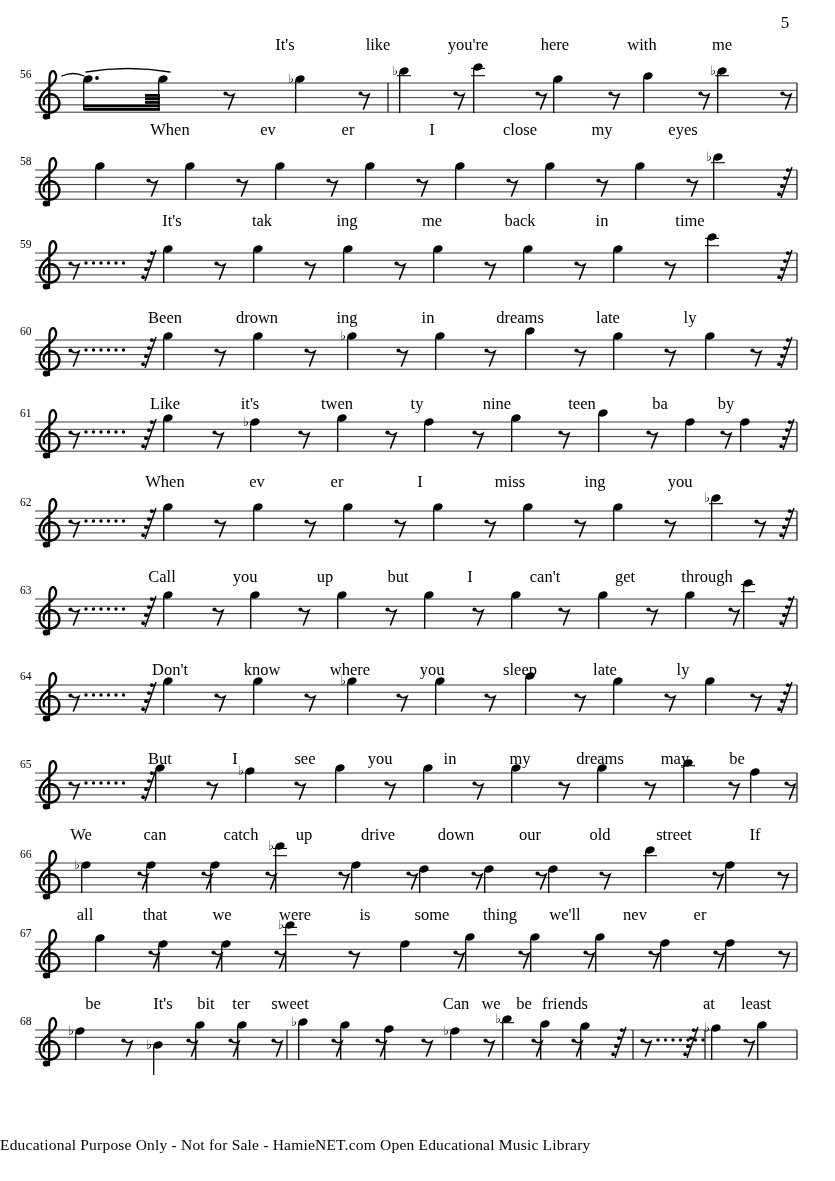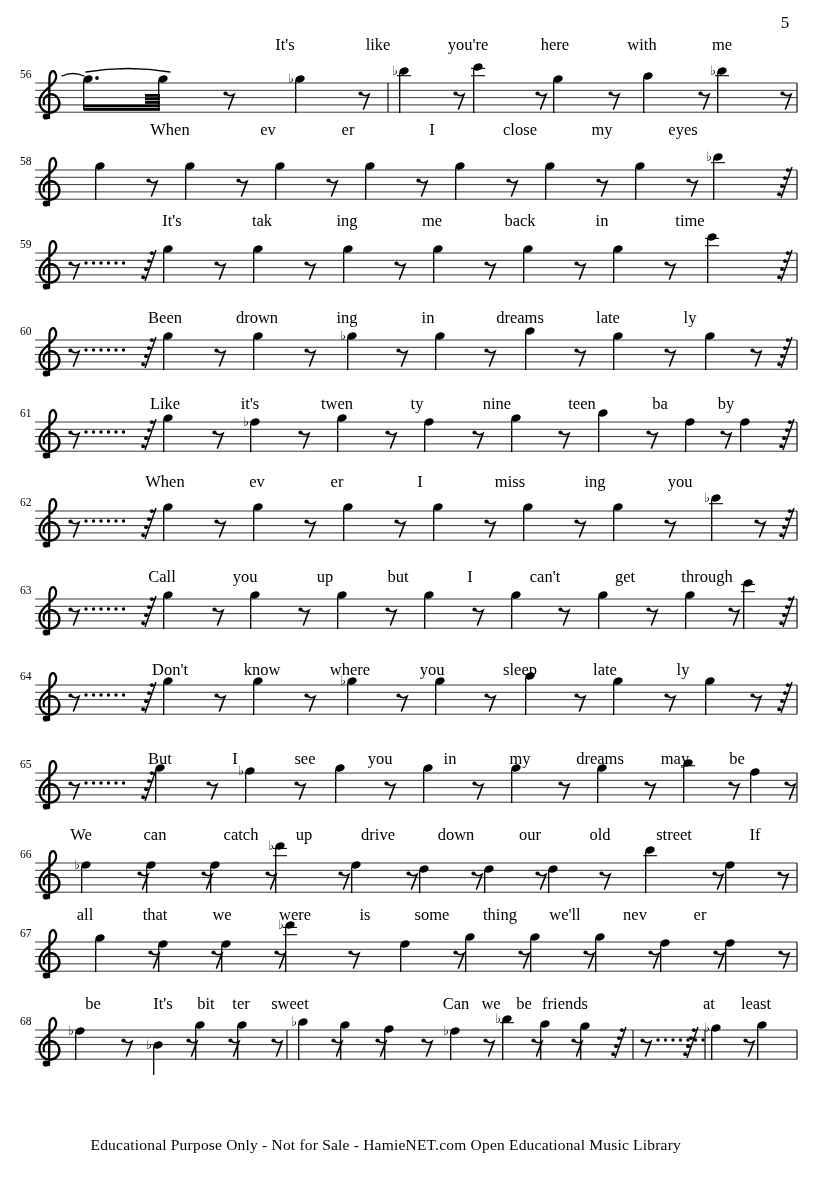--- a/index.html
+++ b/index.html
@@ -4,21 +4,21 @@
 <style>
   html,body{margin:0;padding:0;background:#888;}
   #sheet{
     position:relative;width:835px;height:1181px;background:#ffffff;
     margin:0 auto;overflow:hidden;
     font-family:"Liberation Serif","DejaVu Serif",serif;color:#000;
   }
   #page-number{position:absolute;top:13px;left:770px;width:30px;
     font-size:17px;text-align:center;}
   #score{position:absolute;top:0;left:0;}
-  #footer{position:absolute;top:1136px;left:0;width:681px;text-align:right;
+  #footer{position:absolute;top:1136px;left:0;width:681px;text-align:left;
     font-size:15.5px;letter-spacing:.2px;}
   svg text.lyric{font-family:"Liberation Serif","DejaVu Serif",serif;font-size:16.5px;}
   svg text.mnum{font-family:"Liberation Serif","DejaVu Serif",serif;font-size:11.5px;}
   svg text.flat{font-family:"DejaVu Sans","Liberation Sans",sans-serif;font-size:13px;font-weight:bold;}
 </style>
 </head>
 <body>
 
 <div id="sheet">
   <div id="page-number">5</div>

